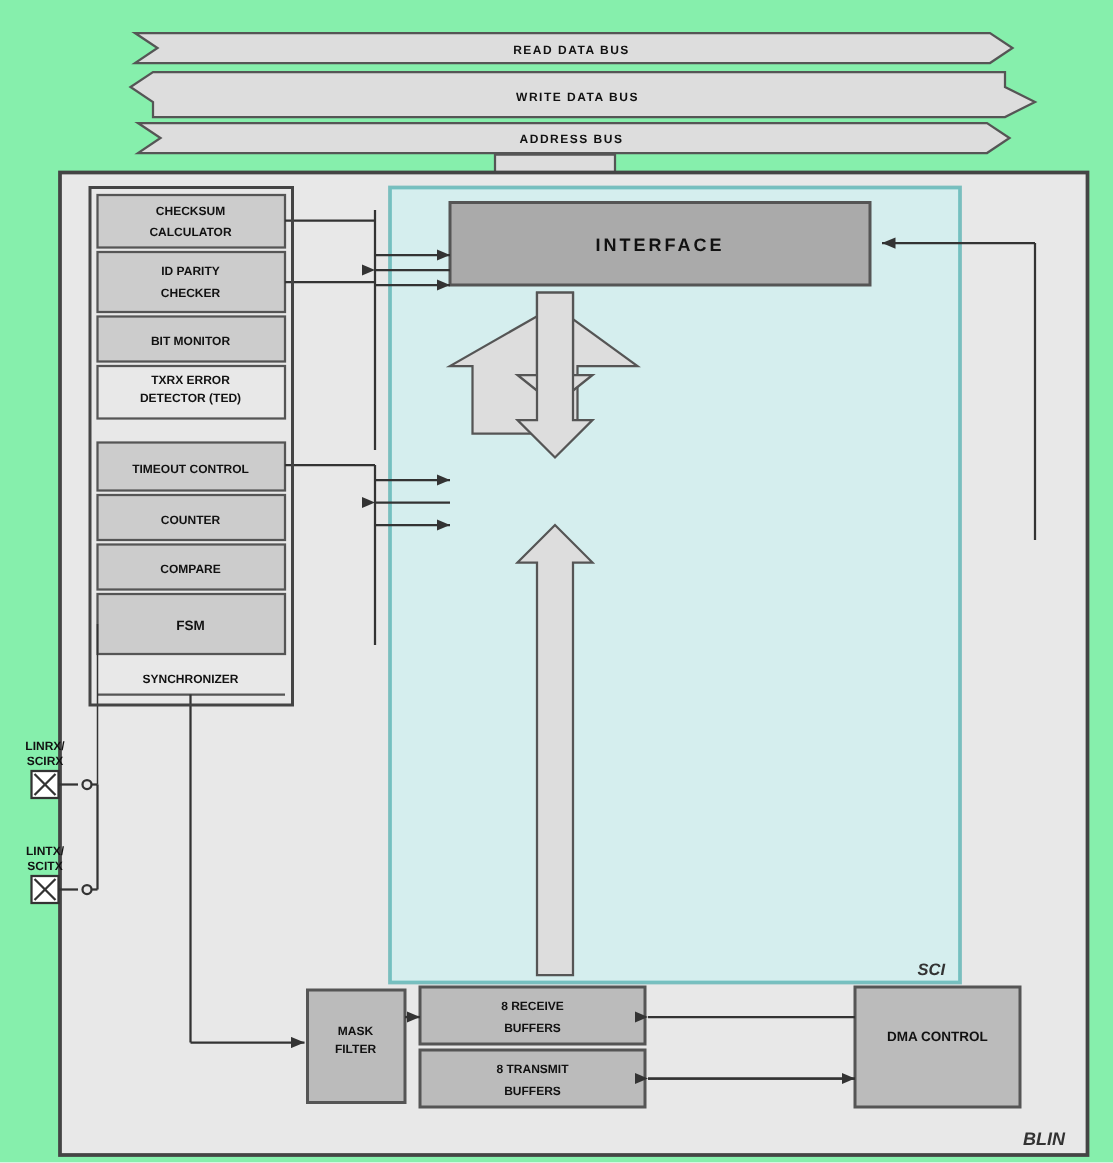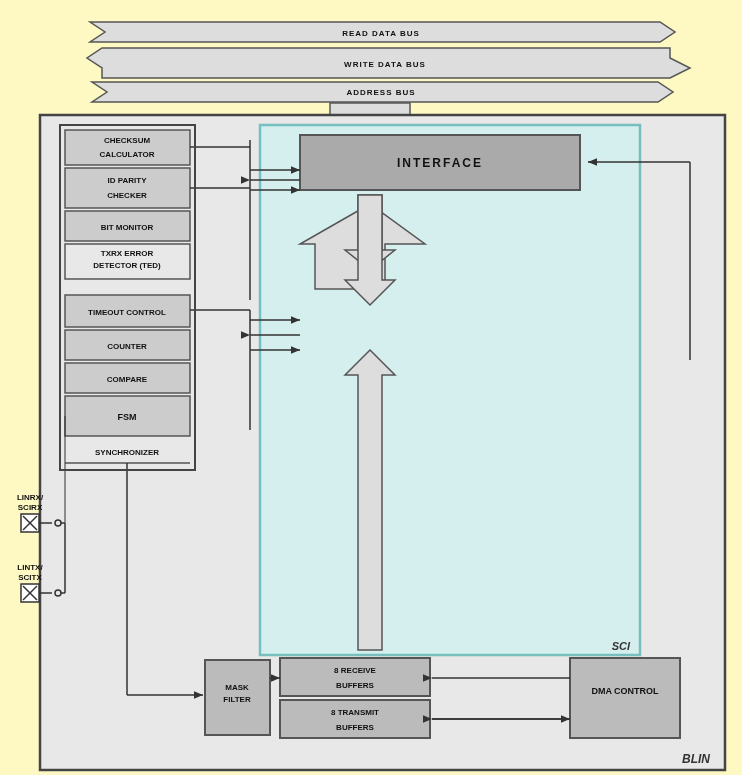--- a/index.html
+++ b/index.html
@@ -10,21 +10,21 @@
       width: 742px;
       height: 775px;
       overflow: hidden;
       position: relative;
     }
 
     .diagram-container {
       width: 742px;
       height: 775px;
       position: relative;
-      background: #fef9c3;
+      background: #86efac;
       padding: 10px;
     }
   </style>
 </head>
 <body>
 
 <div class="diagram-container">
 
   
   <svg width="742" height="775" viewBox="0 0 742 775" xmlns="http://www.w3.org/2000/svg">

